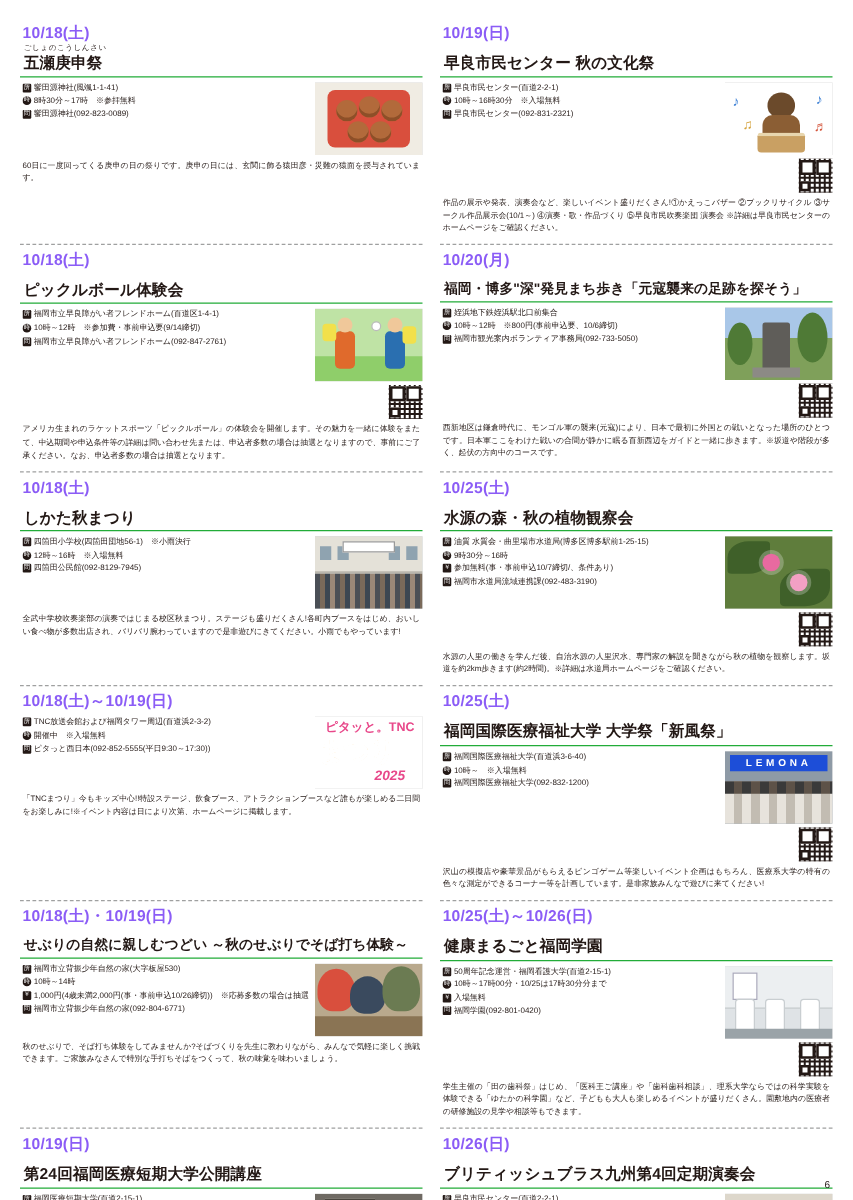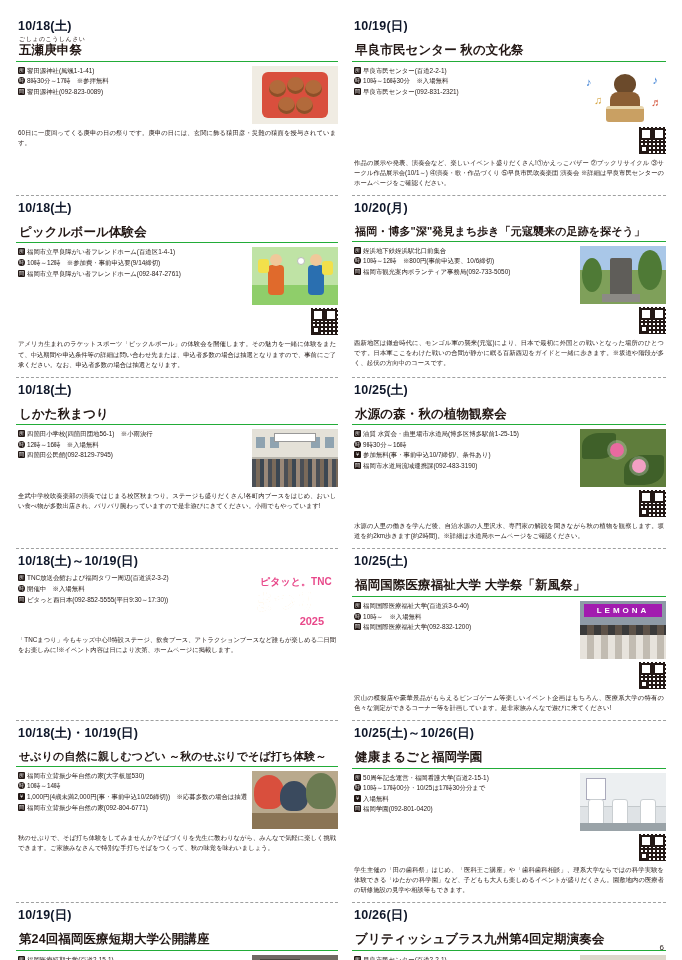--- a/index.html
+++ b/index.html
@@ -26,21 +26,21 @@
   }
   .event {
     position: relative;
     padding: 4px 0 7px 0;
     border-bottom: 1px dashed #9fa0a0;
     min-height: 150px;
   }
   .event.last { border-bottom: none; }
 
   .date {
-    color: #0f172a;
+    color: #8b5cf6;
     font-size: 12.5px;
     font-weight: bold;
     letter-spacing: 0.2px;
     line-height: 1.2;
     margin: 1px 0 2px 2px;
   }
   .title-row {
     display: flex;
     align-items: flex-end;
   }
@@ -283,28 +283,28 @@
     font-size: 10px; font-weight: bold; color: #e8488a;
   }
   .a-tnc .matsuri {
     position: absolute; left: 2px; top: 14px;
     font-size: 21px; font-weight: bold; color: #f29400;
     letter-spacing: -1px;
     -webkit-text-stroke: 1px #fff;
   }
   .a-tnc .year {
     position: absolute; right: 14px; bottom: 4px;
-    font-size: 11px; font-weight: bold; color: #e8488a;
+    font-size: 11px; font-weight: bold; color: #e8488a; font-style: italic;
   }
 
   
   .a-lem { background: #8e9aa6; }
   .a-lem .sign {
     position: absolute; left: 4px; top: 3px; width: 78px; height: 13px;
-    background: #a21caf; color: #fff; font-size: 8px; letter-spacing: 3px;
+    background: #1d4ed8; color: #fff; font-size: 8px; letter-spacing: 3px;
     text-align: center; line-height: 13px; font-weight: bold;
   }
   .a-lem .ppl {
     position: absolute; bottom: 0; left: 0; width: 100%; height: 34px;
     background: repeating-linear-gradient(90deg,#e7e3dc 0 7px,#c2bcb2 7px 14px);
   }
   .a-lem .ppl::after {
     content:""; position:absolute; left:0; top:0; width:100%; height:10px;
     background: repeating-linear-gradient(90deg,#3a3a3a 0 7px,#5d5248 7px 14px);
   }

